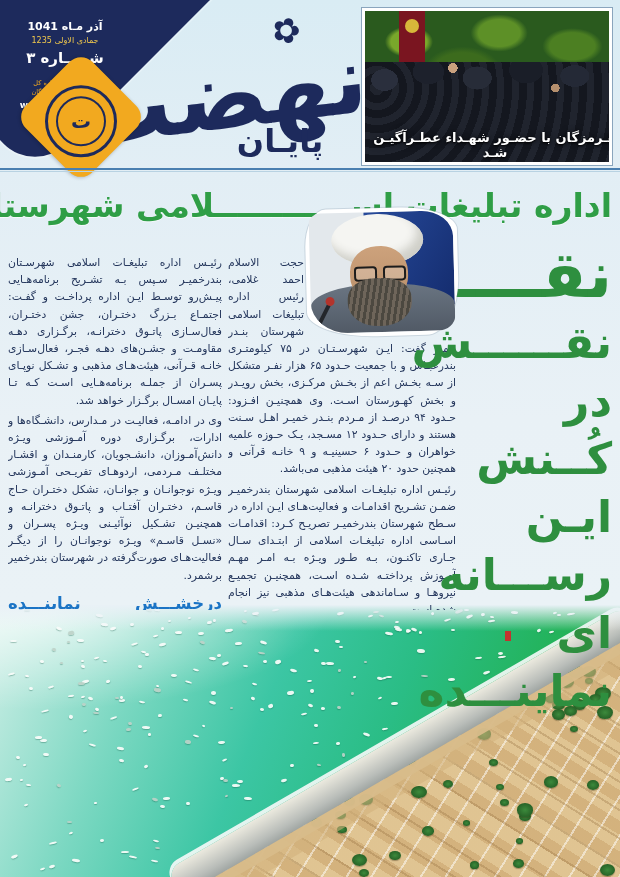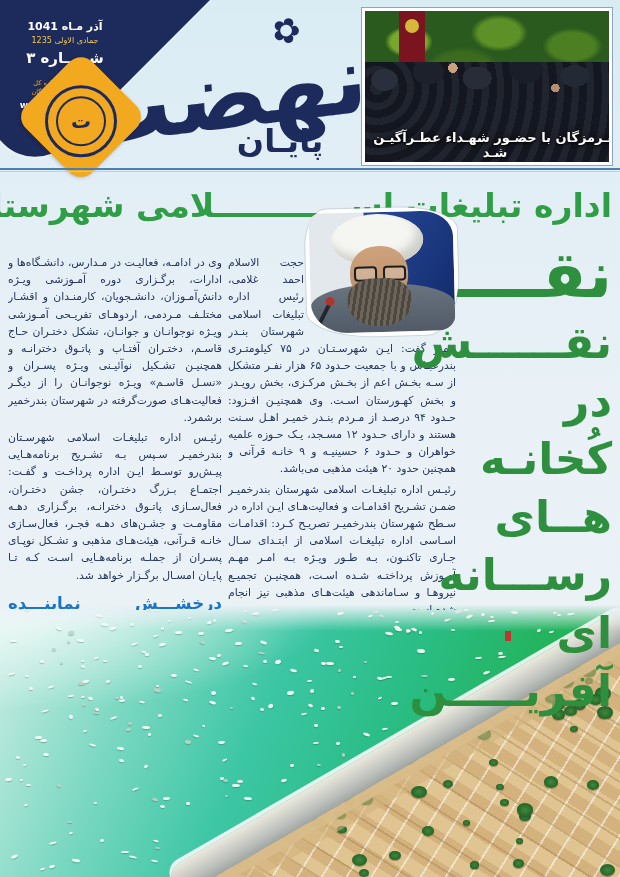--- a/index.html
+++ b/index.html
@@ -451,34 +451,34 @@
           <div class="lens"></div>
       </div>
       <div class="beard"></div>
       <div class="mic"></div>
     </div>
   </div>
 
   <div class="mega-title">
     <div class="mega-line first">نقــــــش</div>
     <div class="mega-line">نقــــــش در</div>
-    <div class="mega-line">کُخانـه هــای</div>
+    <div class="mega-line">کُــنش ایـن</div>
     <div class="mega-line">رســـانه ای</div>
-    <div class="mega-line">آفریـــــن</div>
+    <div class="mega-line">نماینـــده</div>
   </div>
 
   <div class="col col-right">
     <p><span class="photo-spacer"></span><span>حجت الاسلام احمد غلامی، رئیس اداره تبلیغات اسلامی شهرستان بنـدر خمیر گفت: ایـن شهرسـتـان در ۷۵ کیلومتـری بندرعبـاس و با جمعیت حـدود ۶۵ هزار نفـر متشکل از سـه بخـش اعم از بخـش مرکـزی، بخش رویـدر و بخش کهـورستان اسـت. وی همچنیـن افـزود: حـدود ۹۴ درصـد از مـردم بنـدر خمیـر اهـل سـنت هستند و دارای حـدود ۱۲ مسـجد، یـک حـوزه علمیه خواهران و حـدود ۶ حسینیـه و ۹ خانـه قرآنی و همچنین حدود ۲۰ هیئت مذهبی می‌باشد.</span></p>
     <p>رئیـس اداره تبلیغـات اسلامی شهرستان بندرخمیـر ضمـن تشـریح اقدامـات و فعالیت‌هـای ایـن اداره در سـطح شهرستان بندرخمیـر تصریـح کـرد: اقدامـات اسـاسی اداره تبلیغـات اسلامی از ابتـدای سـال جـاری تاکنـون، بـه طـور ویـژه بـه امـر مهـم آمـوزش پرداختـه شـده اسـت، همچنیـن تجمیـع نیروهـا و سـاماندهی هیئت‌هـای مذهبی نیز انجام شده است.</p>
 
   </div>
 
   <div class="col col-left">
+    <p>رئیـس اداره تبلیغـات اسلامی شهرسـتان بندرخمیـر سـپس بـه تشـریح برنامه‌هـایی پیـش‌رو توسـط ایـن اداره پرداخـت و گفـت: اجتمـاع بـزرگ دختـران، جشن دختـران، فعال‌سـازی پاتـوق دخترانـه، برگـزاری دهـه مقاومـت و جشـن‌های دهـه فجـر، فعال‌سـازی خانـه قـرآنی، هیئت‌هـای مذهبی و تشـکل نوپـای پسـران از جملـه برنامه‌هـایی اسـت کـه تـا پایـان امسـال برگـزار خواهد شد.</p>
     <p>وی در ادامـه، فعالیـت در مـدارس، دانشـگاه‌ها و ادارات، برگـزاری دوره آمـوزشی ویـژه دانش‌آمـوزان، دانشـجویان، کارمنـدان و اقشـار مختلـف مـردمی، اردوهـای تفریـحی آمـوزشی ویـژه نوجوانـان و جوانـان، تشکل دختـران حـاج قاسـم، دختـران آفتـاب و پاتـوق دخترانـه و همچنیـن تشـکیل نوآئیـنی ویـژه پسـران و «نسـل قاسـم» ویـژه نوجوانـان را از دیگـر فعالیت‌هـای صورت‌گرفته در شهرستان بندرخمیر برشمرد.</p>
-    <p>رئیـس اداره تبلیغـات اسلامی شهرسـتان بندرخمیـر سـپس بـه تشـریح برنامه‌هـایی پیـش‌رو توسـط ایـن اداره پرداخـت و گفـت: اجتمـاع بـزرگ دختـران، جشن دختـران، فعال‌سـازی پاتـوق دخترانـه، برگـزاری دهـه مقاومـت و جشـن‌های دهـه فجـر، فعال‌سـازی خانـه قـرآنی، هیئت‌هـای مذهبی و تشـکل نوپـای پسـران از جملـه برنامه‌هـایی اسـت کـه تـا پایـان امسـال برگـزار خواهد شد.</p>
     <div class="subhead">
       <div>درخشـــش نماینـــده بندرخمیـــر در</div>
 
     </div>
 
   </div>
 
 </div>
 
 </body></html>

